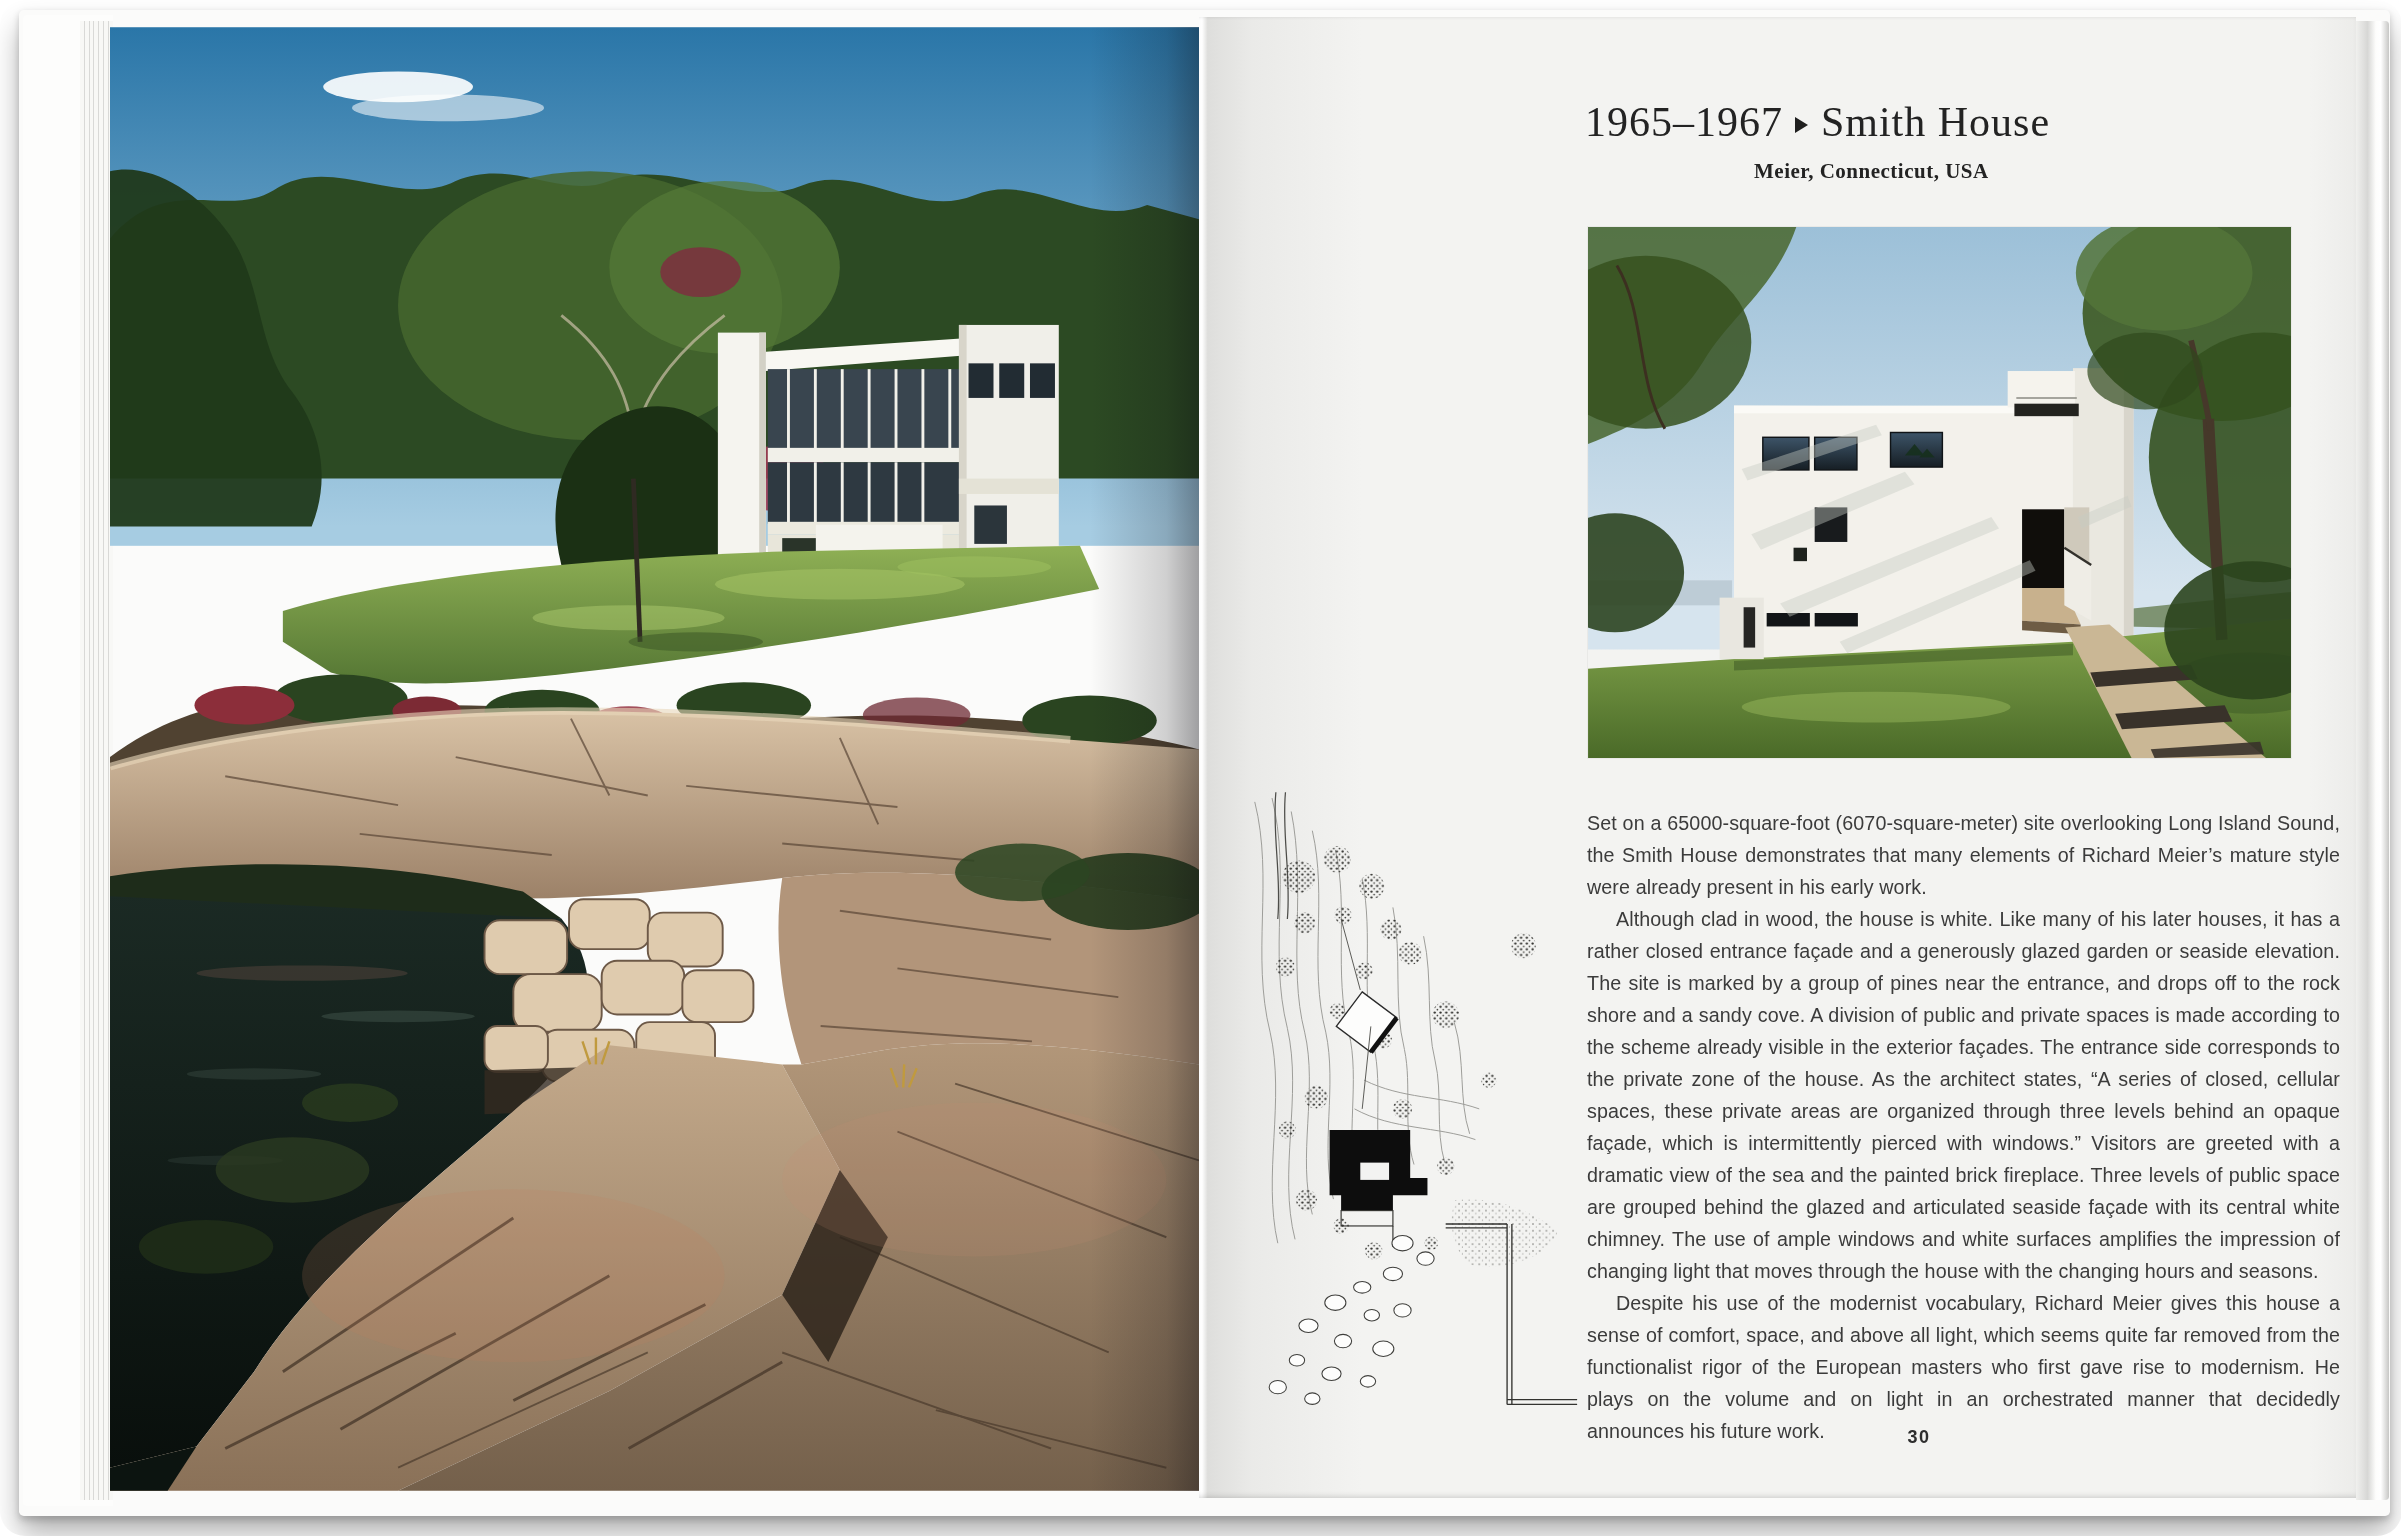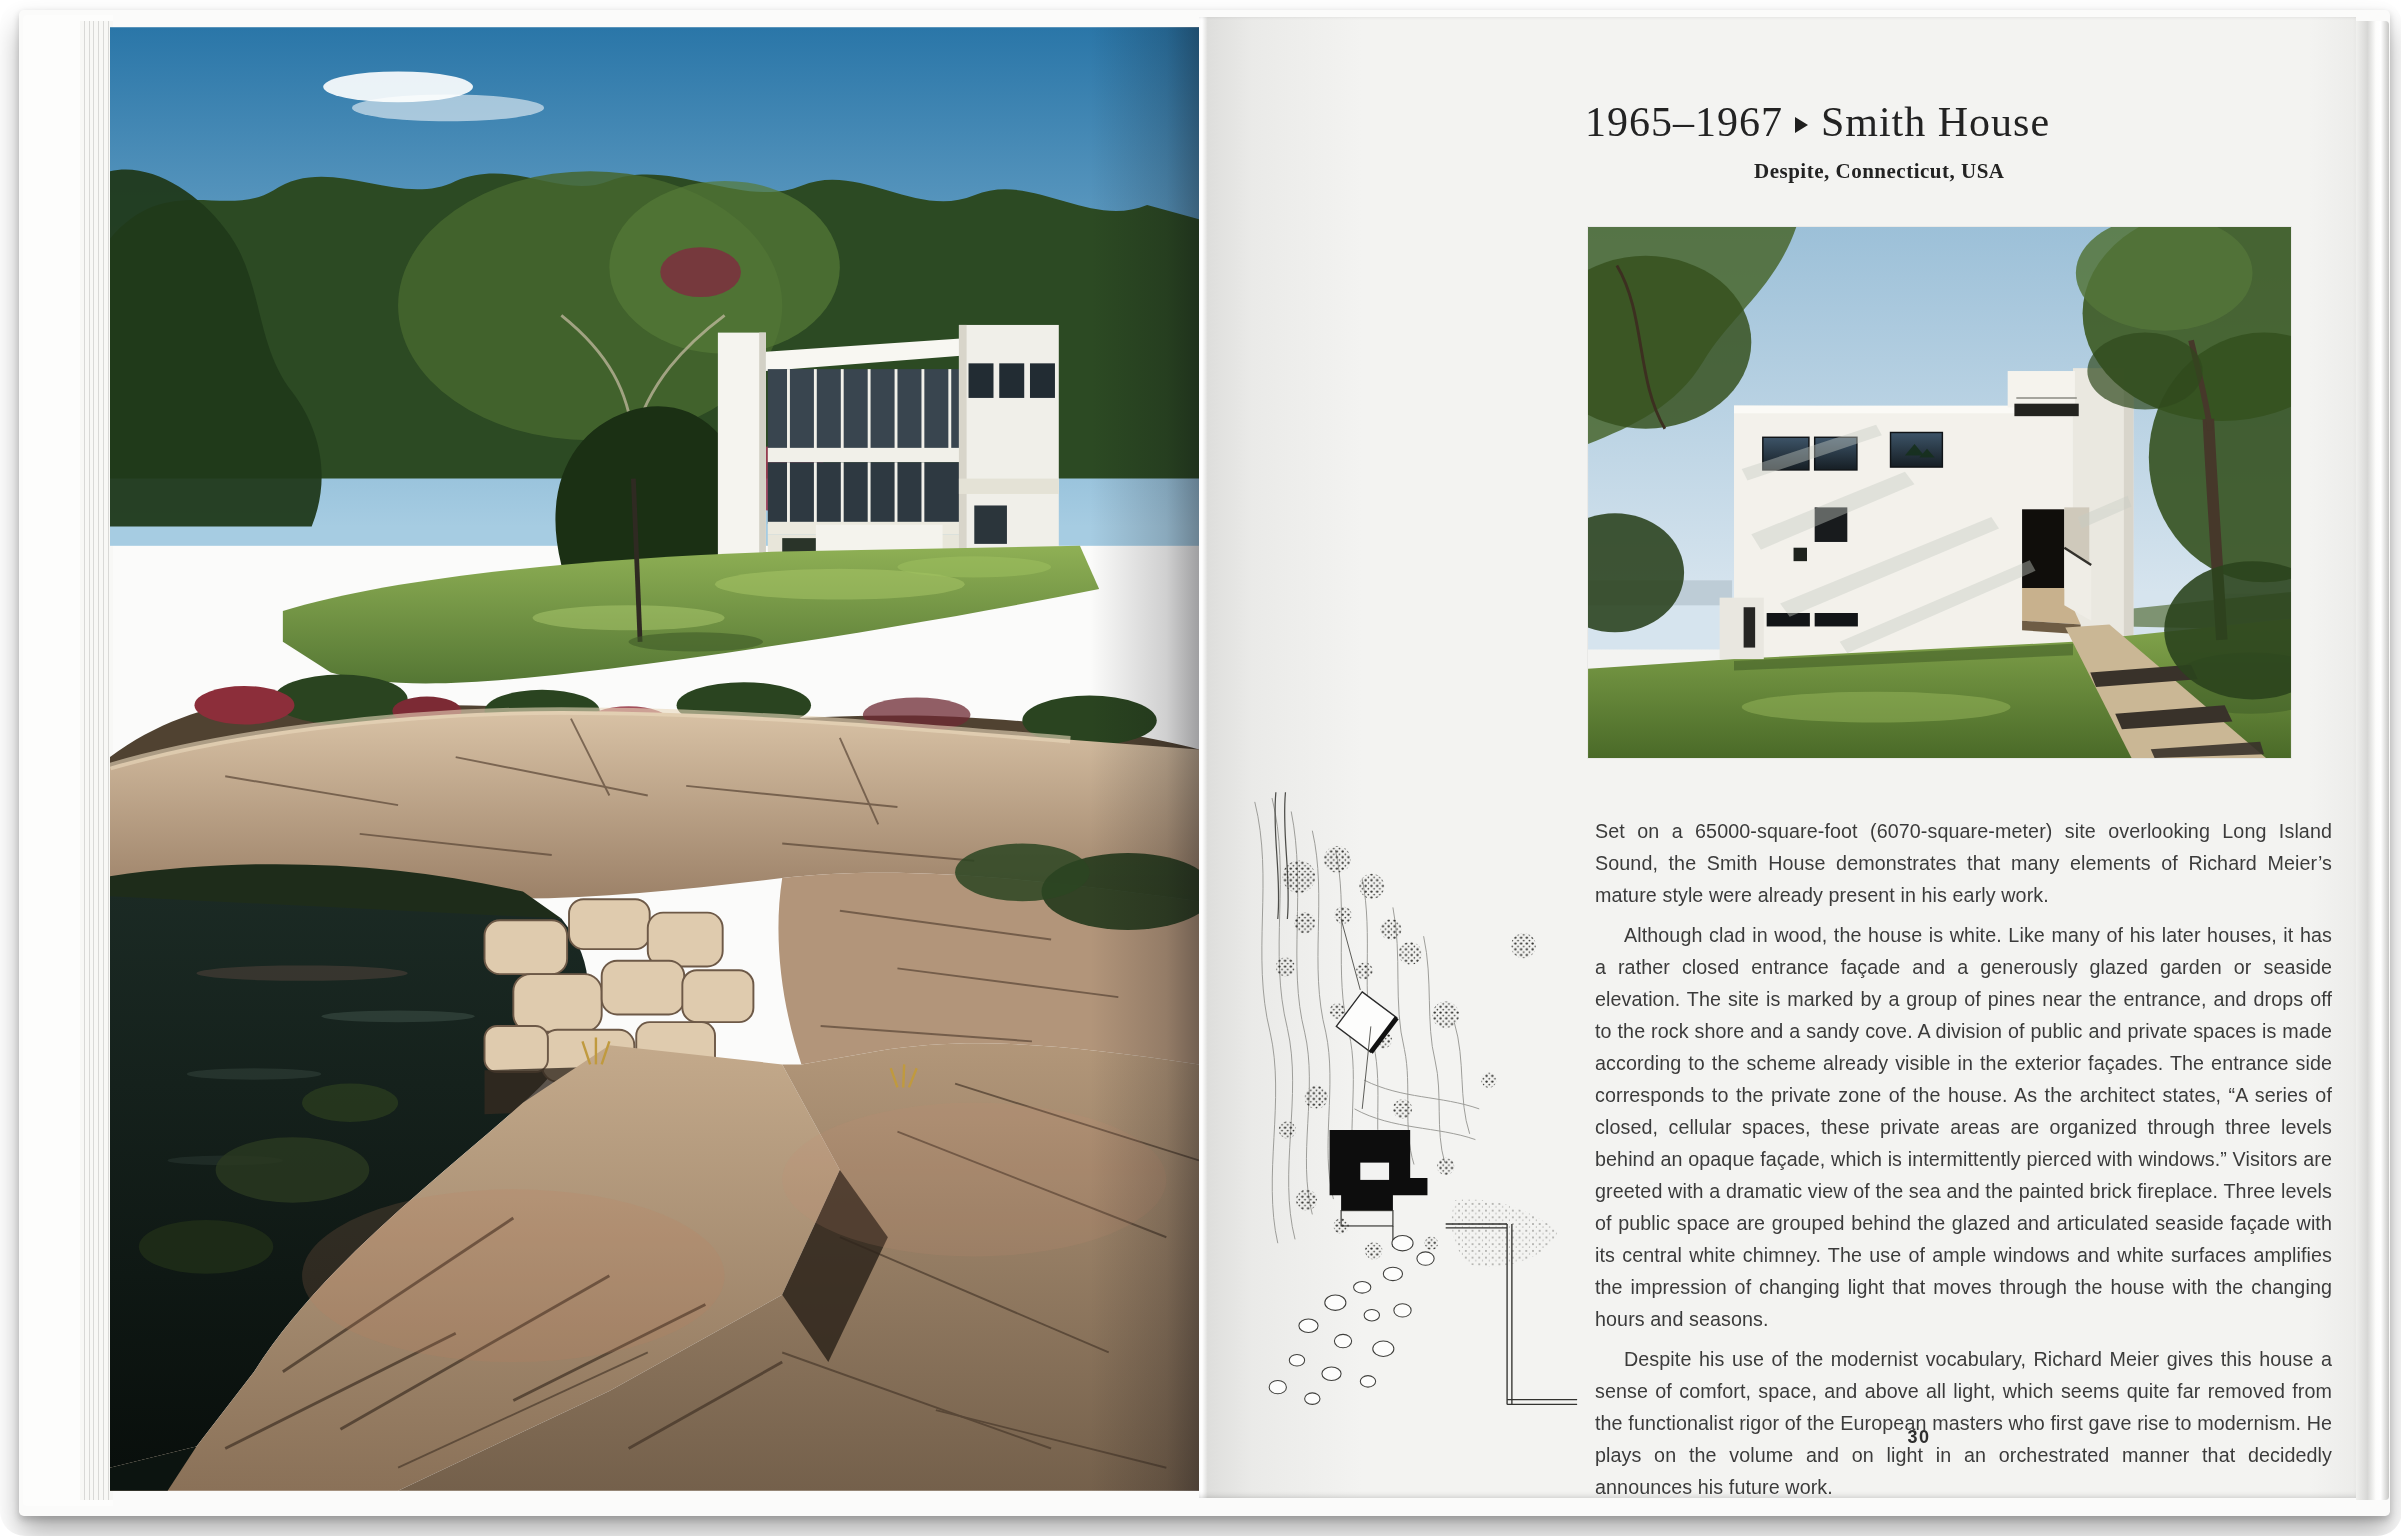--- a/index.html
+++ b/index.html
@@ -31,21 +31,21 @@
   .title-name{font-weight:400;}
   .subtitle{position:absolute;left:555px;top:142px;color:#232323;font-family:"Liberation Serif","DejaVu Serif",serif;
             font-size:21px;font-weight:700;letter-spacing:0.5px;}
   .photo-right{position:absolute;left:389px;top:210px;width:703px;height:531px;overflow:hidden;
                box-shadow:0 0 0 1px rgba(0,0,0,.04);}
   .photo-right svg{display:block;width:100%;height:100%;}
   .siteplan{position:absolute;left:50px;top:775px;width:331px;height:629px;}
   .siteplan svg{display:block;width:100%;height:100%;}
   .bodytext{position:absolute;left:388px;top:790px;width:753px;color:#3b3b3b;
             font-size:19.7px;line-height:32px;text-align:justify;letter-spacing:0.1px;}
-  .bodytext p{margin:8px;}
+  .bodytext p{margin:0;}
   .bodytext p.indent{text-indent:29px;}
   .pagenum{position:absolute;left:672px;top:1410px;width:96px;text-align:center;
            font-size:18px;font-weight:700;letter-spacing:1.4px;color:#2e2e2e;}
 </style>
 </head>
 <body>
 
 <div class="stage">
   <div class="book-base"></div>
 
@@ -246,21 +246,21 @@
       </g>
     </svg>
     <div class="gutter-shade-left"></div>
   </div>
 
   <div class="right-page">
 
     <div class="title-row">
       <span class="title-years">1965–1967</span><span class="title-sep"></span><span class="title-name">Smith House</span>
     </div>
-    <div class="subtitle">Despite, Connecticut, USA</div>
+    <div class="subtitle">Meier, Connecticut, USA</div>
 
     <div class="photo-right">
       <svg viewBox="0 0 732 553">
         <defs>
           <linearGradient id="skyR" x1="0" y1="0" x2="0" y2="380" gradientUnits="userSpaceOnUse">
             <stop offset="0" stop-color="#9cc0d8"></stop>
               <stop offset="1" stop-color="#d6e4ee"></stop>
           </linearGradient>
           <linearGradient id="lawnR" x1="0" y1="405" x2="0" y2="553" gradientUnits="userSpaceOnUse">
             <stop offset="0" stop-color="#86a84e"></stop>

